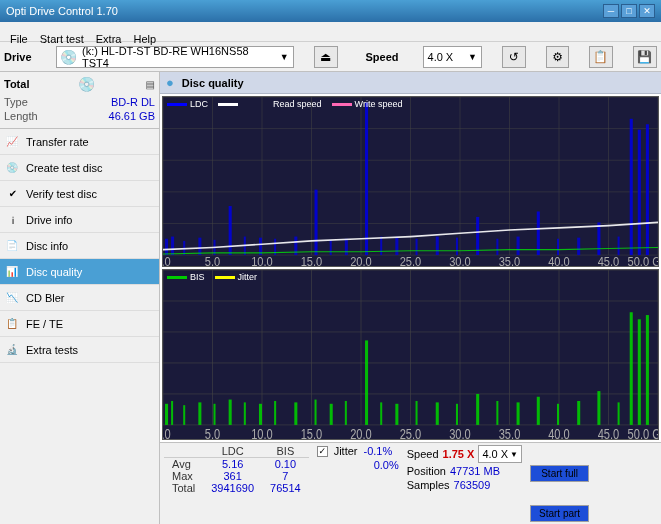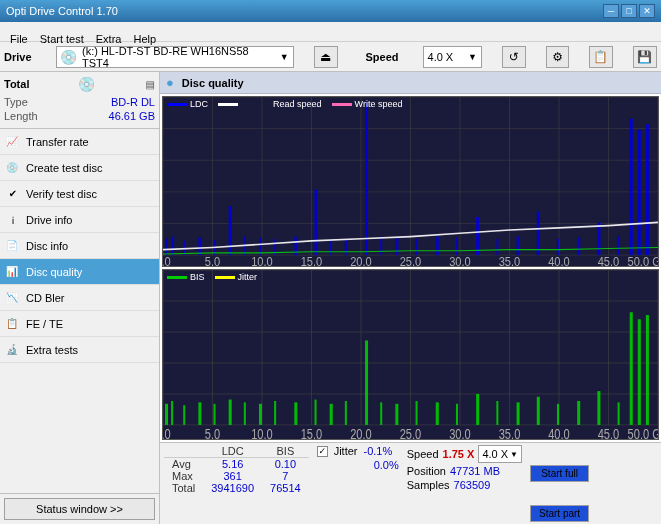--- a/index.html
+++ b/index.html
@@ -399,23 +399,20 @@
       <div class="nav-item">
         <span class="nav-item-icon">📋</span>
         <span class="nav-item-label">FE / TE</span>
       </div>
       <div class="nav-item">
         <span class="nav-item-icon">🔬</span>
         <span class="nav-item-label">Extra tests</span>
       </div>
     </div>
 
-    <div class="status-bar-container">
-      <div class="status-window-btn">Status window &gt;&gt;</div>
-    </div>
   </div>
 
   <div class="content-area">
 
     <div class="chart-header">
       <span class="chart-header-icon" style="color:#4a9fd4;">●</span>
       <span class="chart-header-title">Disc quality</span>
     </div>
 
     <div class="charts-container">

